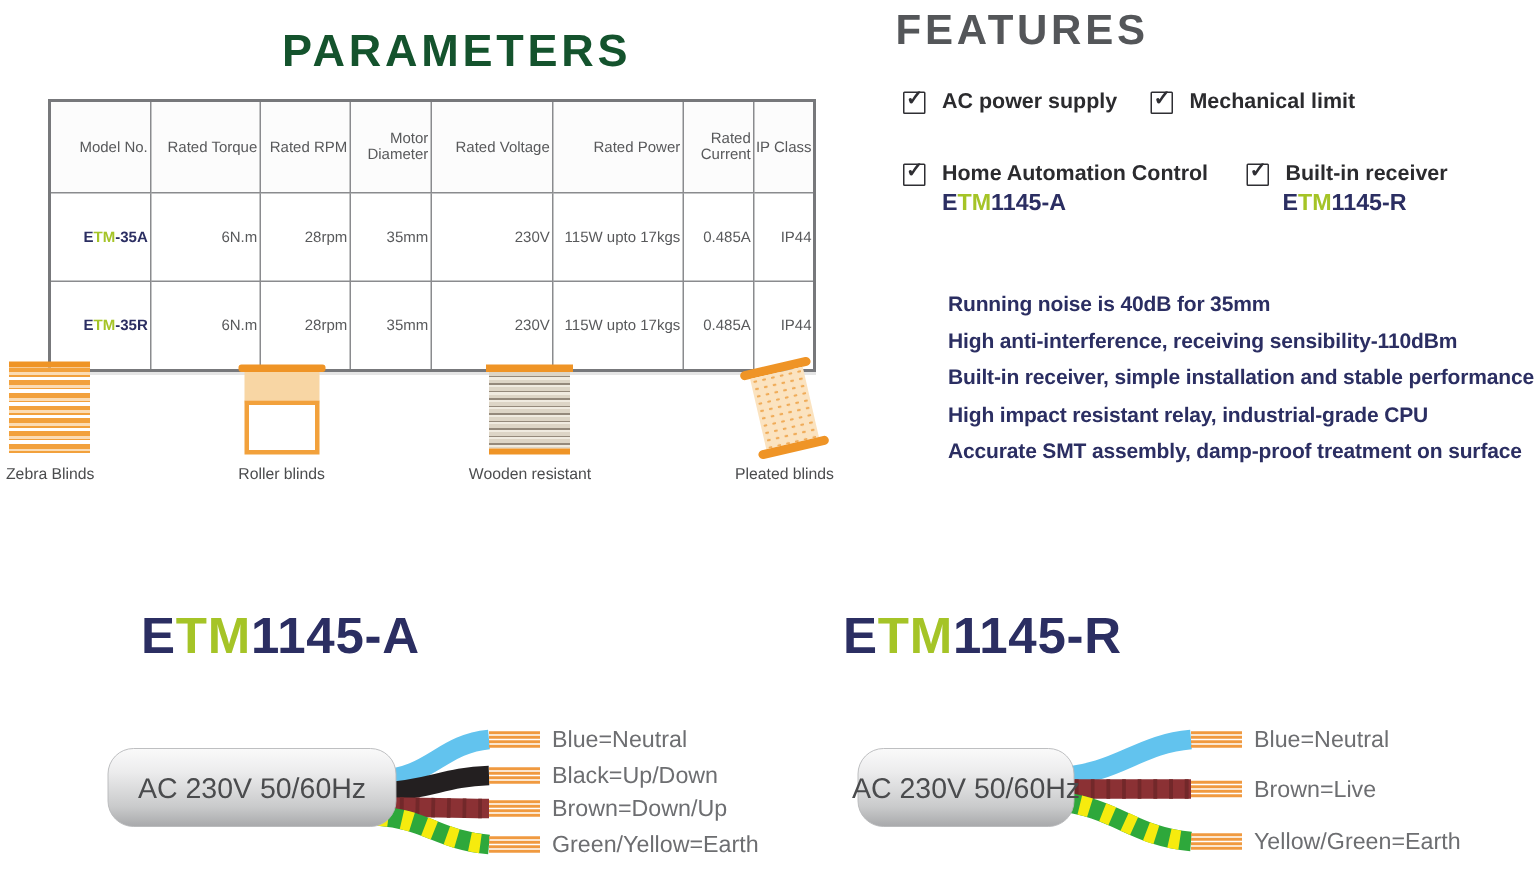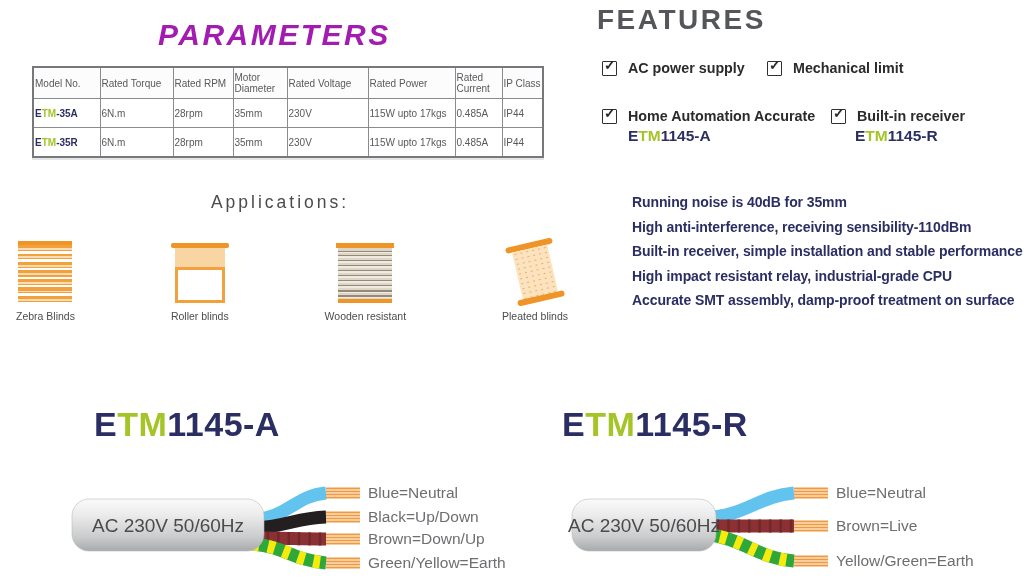--- a/index.html
+++ b/index.html
@@ -1,39 +1,39 @@
 <!DOCTYPE html>
 <html><head>
 <meta charset="utf-8">
 <style>
   html,body{margin:0;padding:0;background:#fff;}
   .canvas{position:relative;width:1024px;height:582px;background:#ffffff;overflow:hidden;
           font-family:"Liberation Sans", sans-serif;color:#58595b;}
 
   
-  .params-title{position:absolute;left:158px;top:18px;font-size:30px;font-weight:600;
-                letter-spacing:2.5px;color:#a21caf;font-style:italic;}
+  .params-title{position:absolute;left:188px;top:18px;font-size:30px;font-weight:600;
+                letter-spacing:2.5px;color:#14532d;}
   .features-title{position:absolute;left:597px;top:4px;font-size:28px;font-weight:600;
                 letter-spacing:2.5px;color:#545659;}
   .apps-title{position:absolute;left:80px;top:192px;width:400px;text-align:center;
               font-size:17.5px;font-weight:500;letter-spacing:3px;color:#4b4b4d;}
 
   
   .params-table{position:absolute;left:32px;top:66px;width:512px;border-collapse:collapse;
                 table-layout:fixed;border:2px solid #77787b;box-shadow:0 2px 0 rgba(0,0,0,0.10);}
-  .params-table th,.params-table td{border:1px solid #8a8b8e;text-align:left;vertical-align:middle;
-                font-size:10px;line-height:11px;color:#58595b;padding:0 1px;background:#fff;}
+  .params-table th,.params-table td{border:1px solid #8a8b8e;text-align:right;vertical-align:middle;
+                font-size:10px;line-height:11px;color:#58595b;padding:15px 1px;background:#fff;}
   .params-table th{height:30px;font-weight:500;background:#fcfcfc;}
   .params-table td{height:28px;}
   .model-cell{font-weight:700;}
   .e,.rest{color:#2b2e62;}
   .tm{color:#a5c427;}
 
   
-  .apps-row{position:absolute;left:16px;top:226px;width:552px;display:flex;justify-content:space-between;}
+  .apps-row{position:absolute;left:4px;top:226px;width:552px;display:flex;justify-content:space-between;}
   .app-item{display:flex;flex-direction:column;align-items:center;justify-content:flex-end;height:96px;}
   .app-label{font-size:10.5px;color:#4b4c4e;font-weight:500;margin-top:7px;white-space:nowrap;}
 
   .icon-zebra{width:54px;height:58px;border-top:4px solid #ef9426;
       background:repeating-linear-gradient(180deg,#f2a13c 0 3px,#fbdcb4 3px 5px,#f2a13c 5px 6px,#ffffff 6px 8.5px);}
   .icon-roller{position:relative;width:50px;height:60px;}
   .icon-roller .rb-bar{position:absolute;top:0;left:-4px;right:-4px;height:5px;background:#ef9426;border-radius:2px;}
   .icon-roller .rb-fabric{position:absolute;top:5px;left:0;width:50px;height:21px;background:#f8d6a4;}
   .icon-roller .rb-panel{position:absolute;top:24px;left:0;width:50px;height:36px;background:#fff;
       border:3px solid #f2a13c;box-sizing:border-box;}
@@ -111,21 +111,20 @@
         <td>28rpm</td>
         <td>35mm</td>
         <td>230V</td>
         <td>115W upto 17kgs</td>
         <td>0.485A</td>
         <td>IP44</td>
       </tr>
     </tbody>
   </table>
 
-  <div class="apps-title">Applications:</div>
 
   <div class="apps-row">
     <div class="app-item">
       <div class="icon-zebra"></div>
       <div class="app-label">Zebra Blinds</div>
     </div>
     <div class="app-item">
       <div class="icon-roller">
         <div class="rb-bar"></div>
           <div class="rb-fabric"></div>
@@ -162,21 +161,21 @@
   <div class="check" style="left:767px;top:60px;">
     <span class="checkbox">
         <i class="tick">✓</i>
       </span>
     <span class="cb-label">Mechanical limit</span>
   </div>
   <div class="check" style="left:602px;top:108px;">
     <span class="checkbox">
         <i class="tick">✓</i>
       </span>
-    <span class="cb-label">Home Automation Accurate</span>
+    <span class="cb-label">Home Automation Control</span>
   </div>
   <div class="check" style="left:831px;top:108px;">
     <span class="checkbox">
         <i class="tick">✓</i>
       </span>
     <span class="cb-label">Built-in receiver</span>
   </div>
   <div class="model-sub" style="left:628px;top:127px;"><span class="e">E</span><span class="tm">TM</span><span class="rest">1145-A</span></div>
   <div class="model-sub" style="left:855px;top:127px;"><span class="e">E</span><span class="tm">TM</span><span class="rest">1145-R</span></div>
 

